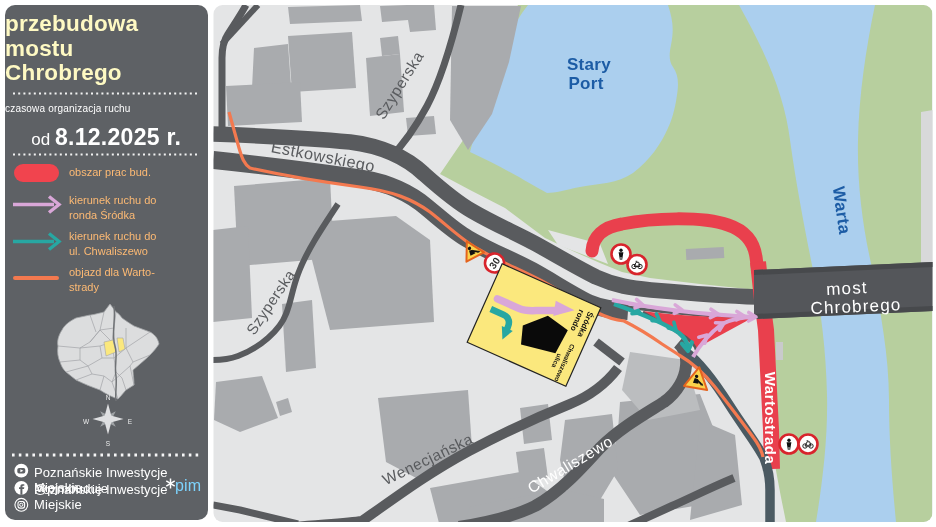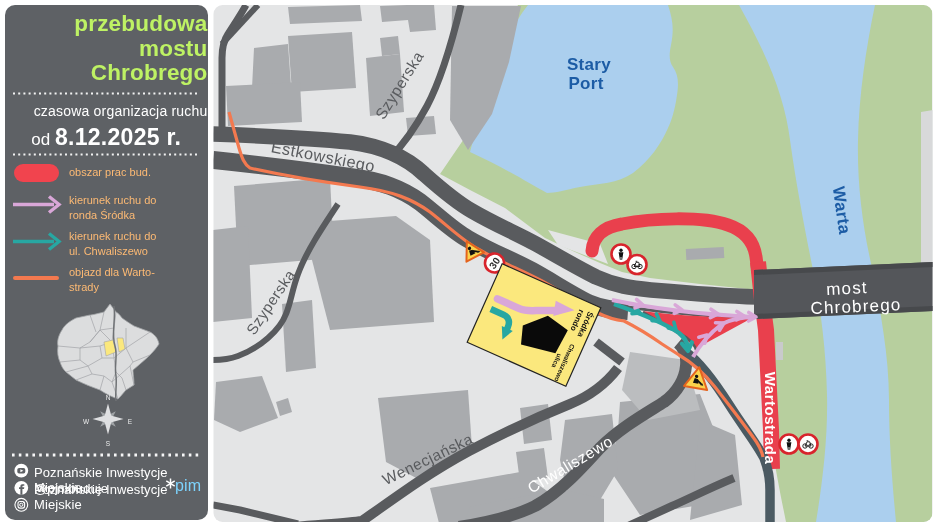--- a/index.html
+++ b/index.html
@@ -1,18 +1,18 @@
 <!DOCTYPE html>
 <html><head><meta charset="utf-8"><style>
 html,body{margin:0;padding:0;background:#fff;width:936px;height:527px;overflow:hidden;position:relative}
 *{font-family:"Liberation Sans",sans-serif;box-sizing:border-box}
 .abs{position:absolute}
 #panel{position:absolute;left:5px;top:5px;width:202.5px;height:515px;background:#5e6165;border-radius:10px;z-index:2}
-.title{position:absolute;top:7px;left:0;width:100%;text-align:right;color:#bef264;font-size:22.5px;font-weight:bold;line-height:24.5px;letter-spacing:0.2px}
-.sub{position:absolute;top:98px;left:0;width:100%;text-align:right;color:#fff;font-size:14px;letter-spacing:0.2px}
+.title{position:absolute;top:7px;left:0;width:100%;text-align:left;color:#fef9c3;font-size:22.5px;font-weight:bold;line-height:24.5px;letter-spacing:0.2px}
+.sub{position:absolute;top:98px;left:0;width:100%;text-align:left;color:#fff;font-size:10px;letter-spacing:0.2px}
 .date{position:absolute;top:119px;left:0;width:100%;text-align:center;color:#fff;font-size:17px}
 .date b{font-size:23px;letter-spacing:0.3px}
 .ltext{position:absolute;left:64px;color:#fdba74;font-size:11px;line-height:15px;letter-spacing:0px}
 .stext{position:absolute;left:29px;color:#fff;font-size:13px;letter-spacing:0.1px}
 </style></head><body>
 <svg width="936" height="527" viewBox="0 0 936 527" style="position:absolute;left:0;top:0">
 <defs>
       <clipPath id="mapclip">
         <rect x="213.5" y="5" width="719" height="517" rx="9"></rect>
       </clipPath>

